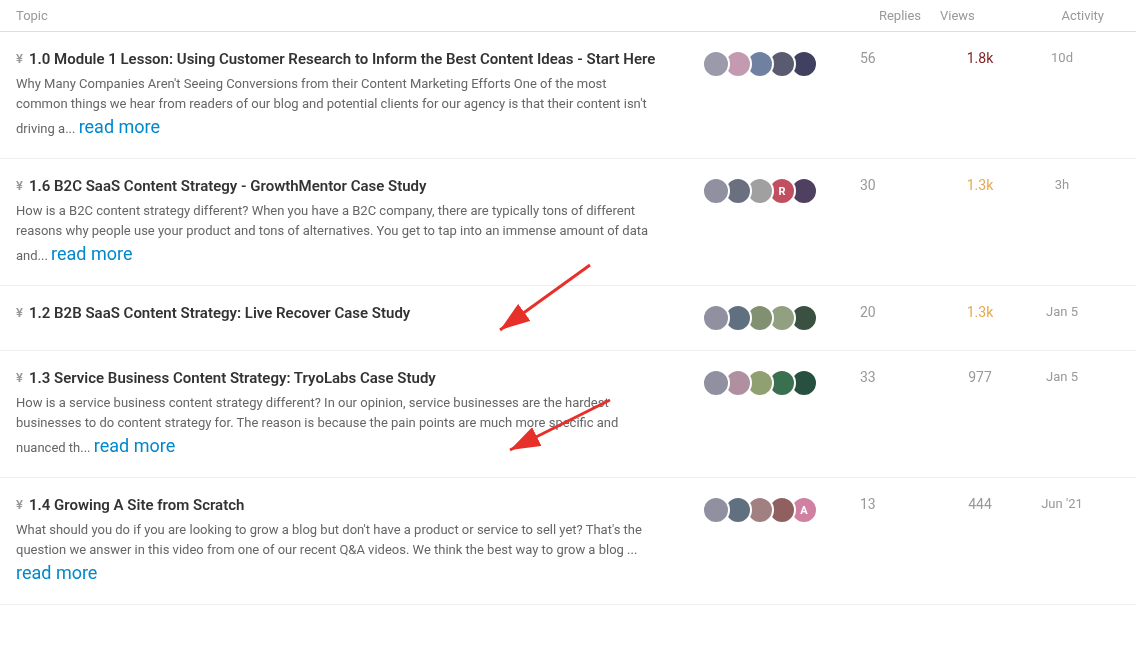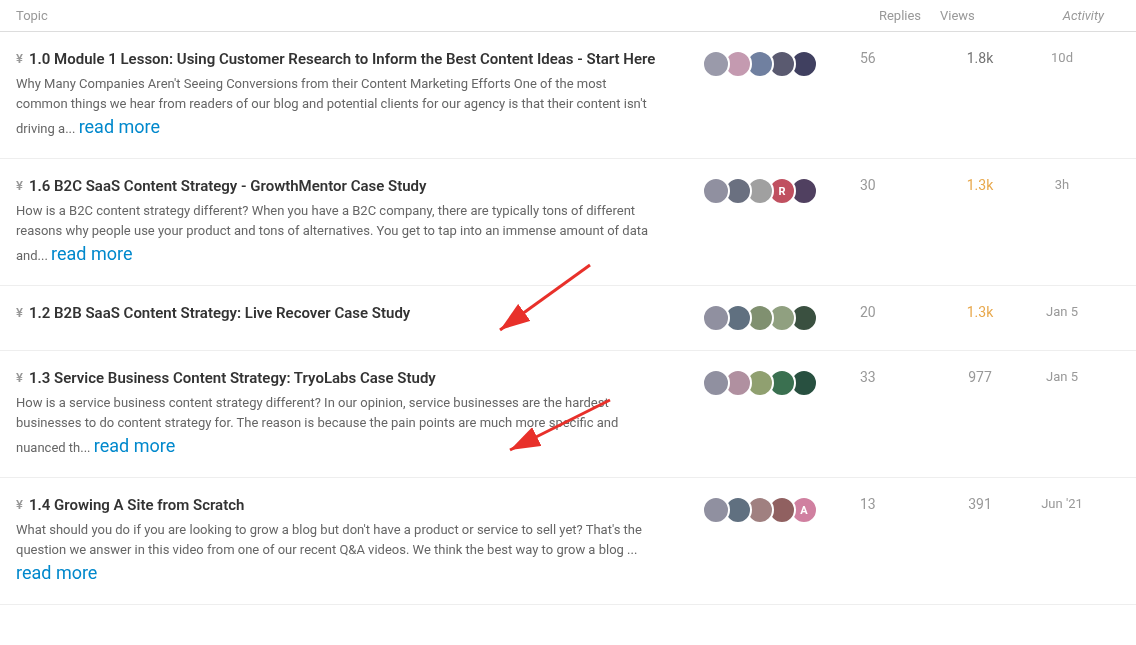--- a/index.html
+++ b/index.html
@@ -17,21 +17,21 @@
       display: flex;
       align-items: center;
       border-bottom: 1px solid #ddd;
       padding: 8px 16px;
       color: #999;
       font-size: 13px;
     }
     .col-topic { flex: 1; }
     .col-replies { width: 80px; text-align: center; }
     .col-views { width: 80px; text-align: left; }
-    .col-activity { width: 100px; text-align: right; padding-right: 16px; font-style: italic; }
+    .col-activity { width: 100px; text-align: right; padding-right: 16px; }
     .topic-row {
       display: flex;
       align-items: flex-start;
       border-bottom: 1px solid #eee;
       padding: 18px 16px;
       position: relative;
     }
     .topic-content {
       flex: 1;
       padding-right: 20px;
@@ -138,21 +138,21 @@
       </div>
     </div>
     <div class="avatars">
           <div class="avatar" style="background-color:#9a9aaa; z-index:5;"></div>
           <div class="avatar" style="background-color:#c49ab0; z-index:4;"></div>
           <div class="avatar" style="background-color:#7080a0; z-index:3;"></div>
           <div class="avatar" style="background-color:#5a5a70; z-index:2;"></div>
           <div class="avatar" style="background-color:#404060; z-index:1;"></div>
         </div>
     <div class="col-replies-val">56</div>
-    <div class="col-views-val" style="color:#737373">1.8k</div>
+    <div class="col-views-val" style="color:#7f1d1d">1.8k</div>
     <div class="col-activity-val">10d</div>
   </div>
       <div class="topic-row">
     <div class="topic-content">
       <div class="topic-title">
         <span class="pin-icon">¥</span>
         <span>1.6 B2C SaaS Content Strategy - GrowthMentor Case Study</span>
       </div>
       <div class="topic-excerpt">
         How is a B2C content strategy different? When you have a B2C company, there are typically tons of different reasons why people use your product and tons of alternatives. You get to tap into an immense amount of data and... <a class="read-more" href="#">read more</a>
@@ -219,21 +219,21 @@
       </div>
     </div>
     <div class="avatars">
           <div class="avatar" style="background-color:#9090a0; z-index:5;"></div>
           <div class="avatar" style="background-color:#607080; z-index:4;"></div>
           <div class="avatar" style="background-color:#a08080; z-index:3;"></div>
           <div class="avatar" style="background-color:#906060; z-index:2;"></div>
           <div class="avatar" style="background-color:#d080a0; z-index:1;">A</div>
         </div>
     <div class="col-replies-val">13</div>
-    <div class="col-views-val" style="color:#999">391</div>
+    <div class="col-views-val" style="color:#999">444</div>
     <div class="col-activity-val">Jun '21</div>
   </div>
     </div>
 
   <svg class="arrows-overlay" id="arrows-svg" xmlns="http://www.w3.org/2000/svg" style="pointer-events:none;position:absolute;top:0;left:0;width:100%;height:645px;">
 
     <defs>
       <marker id="arrowhead1" markerWidth="10" markerHeight="7" refX="10" refY="3.5" orient="auto">
         <polygon points="0 0, 10 3.5, 0 7" fill="#e8302a"></polygon>
       </marker>

